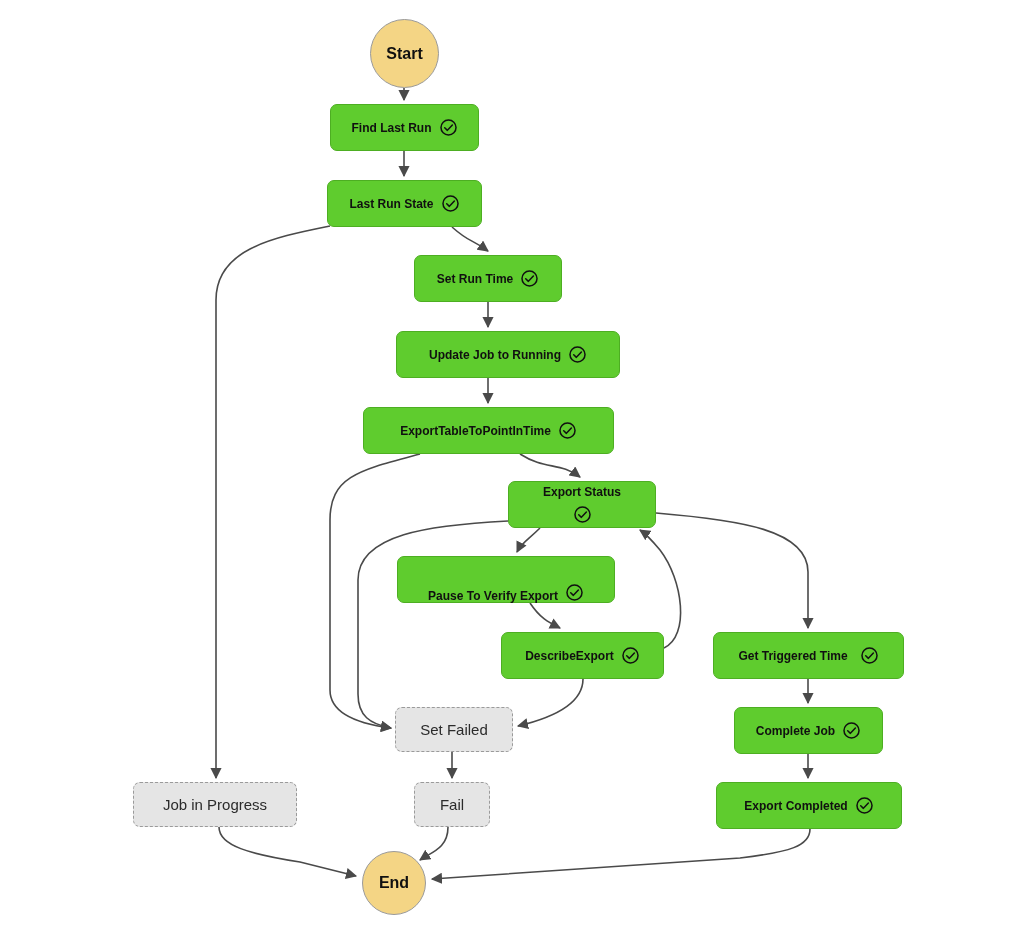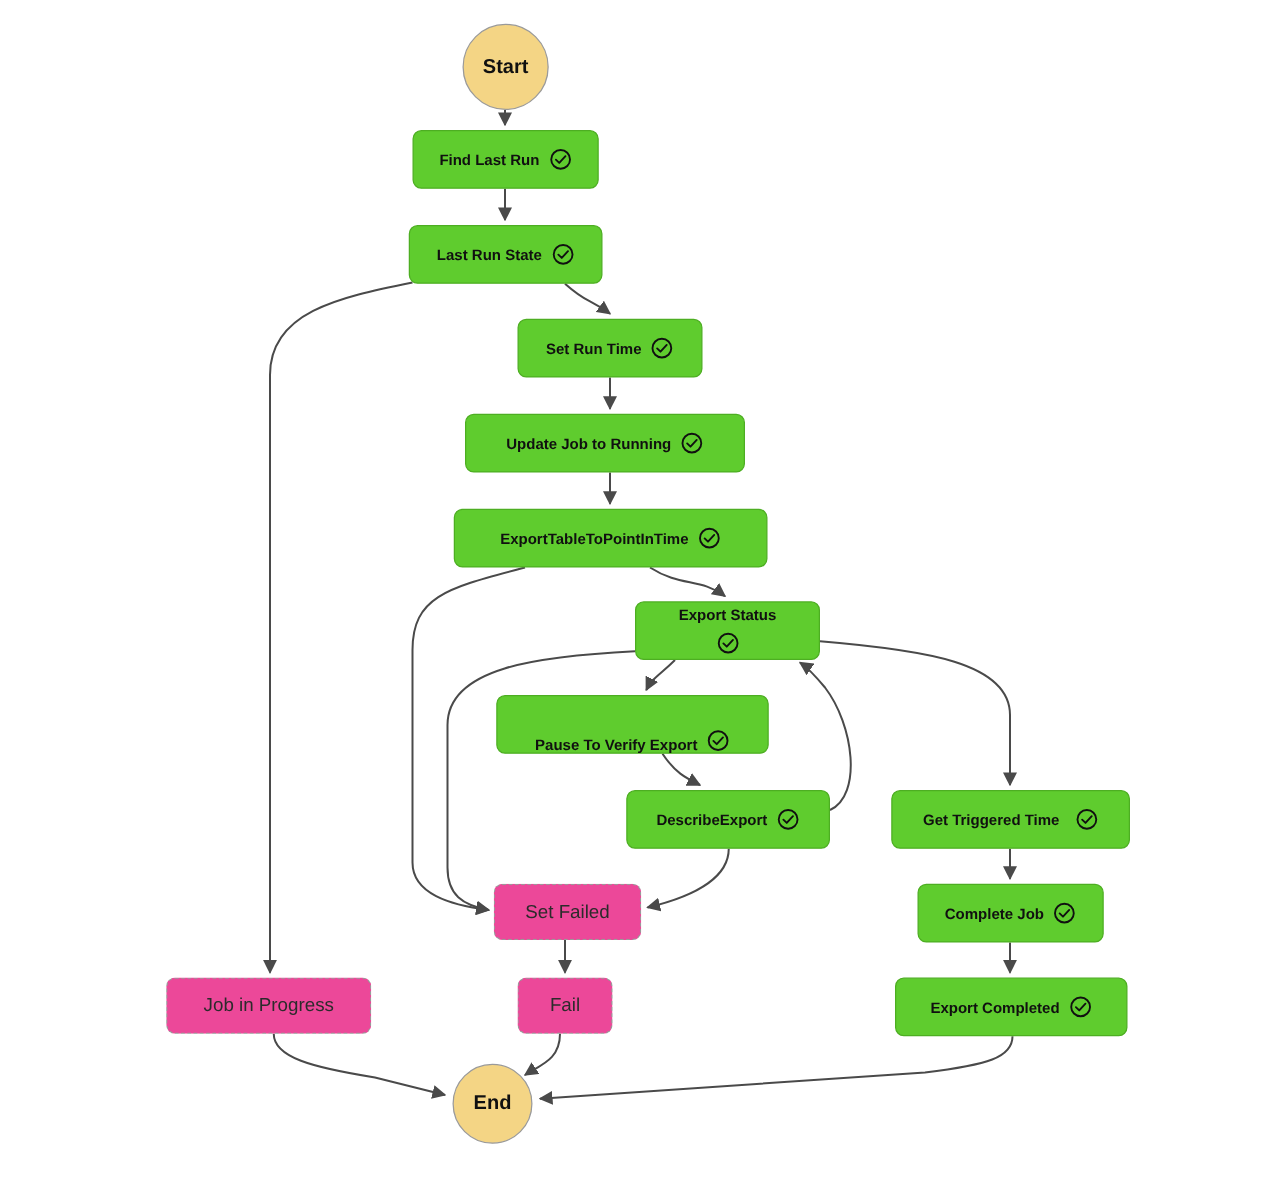--- a/index.html
+++ b/index.html
@@ -42,21 +42,21 @@
     border: 1.5px solid #4DAE22;
     border-radius: 7px;
     color: #101010;
     font-size: 12px;
     font-weight: bold;
     padding: 0 14px;
     gap: 7px;
   }
   
   .node.dashed {
-    background: #ec4899;
+    background: #e5e5e5;
     border: 1.5px dashed #9a9a9a;
     border-radius: 7px;
     color: #2b2b2b;
     font-size: 15px;
     font-weight: normal;
     padding: 0 12px;
   }
   
   .node.terminal {
     background: #F4D585;
@@ -146,21 +146,21 @@
           <path d="M 7.2 12.3 L 10.6 15.6 L 16.9 8.8" fill="none" stroke="#101010" stroke-width="1.9" stroke-linecap="round" stroke-linejoin="round"></path>
         </svg>
       </div>
       <div class="node task" style="left: 414px; top: 255px; width: 148px; height: 47px;">
         <span class="label">Set Run Time</span>
         <svg class="check-icon" viewBox="0 0 24 24">
           <circle cx="12" cy="12" r="9.5" fill="none" stroke="#101010" stroke-width="1.9"></circle>
           <path d="M 7.2 12.3 L 10.6 15.6 L 16.9 8.8" fill="none" stroke="#101010" stroke-width="1.9" stroke-linecap="round" stroke-linejoin="round"></path>
         </svg>
       </div>
-      <div class="node task" style="left: 372px; top: 331px; width: 224px; height: 47px;">
+      <div class="node task" style="left: 396px; top: 331px; width: 224px; height: 47px;">
         <span class="label">Update Job to Running</span>
         <svg class="check-icon" viewBox="0 0 24 24">
           <circle cx="12" cy="12" r="9.5" fill="none" stroke="#101010" stroke-width="1.9"></circle>
           <path d="M 7.2 12.3 L 10.6 15.6 L 16.9 8.8" fill="none" stroke="#101010" stroke-width="1.9" stroke-linecap="round" stroke-linejoin="round"></path>
         </svg>
       </div>
       <div class="node task" style="left: 363px; top: 407px; width: 251px; height: 47px;">
         <span class="label">ExportTableToPointInTime</span>
         <svg class="check-icon" viewBox="0 0 24 24">
           <circle cx="12" cy="12" r="9.5" fill="none" stroke="#101010" stroke-width="1.9"></circle>

